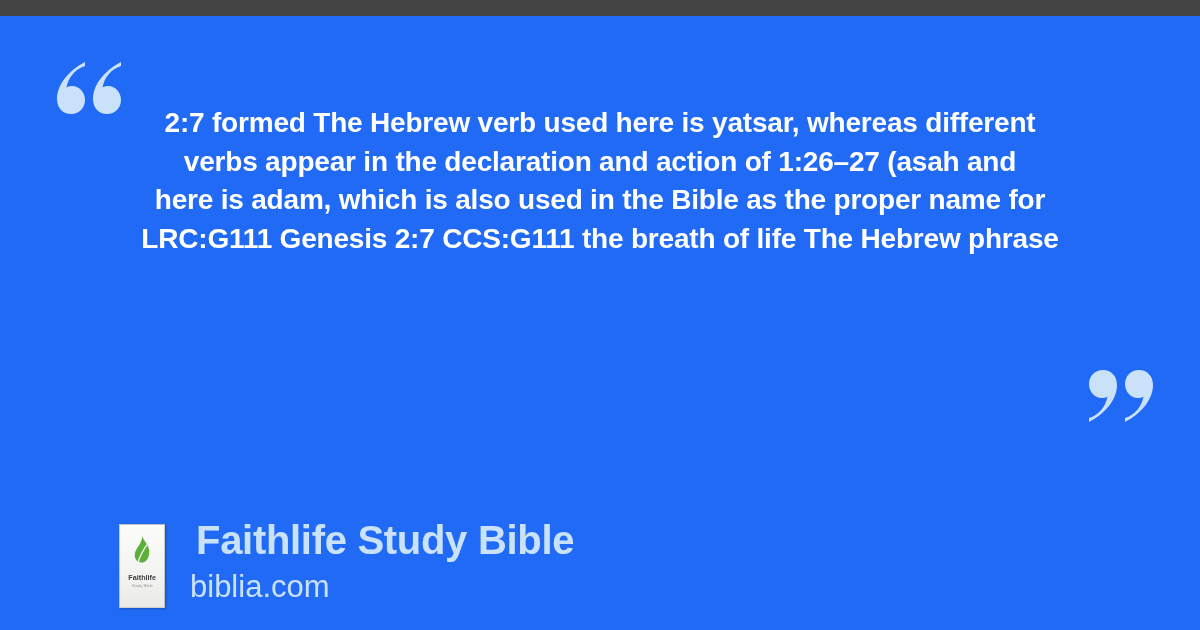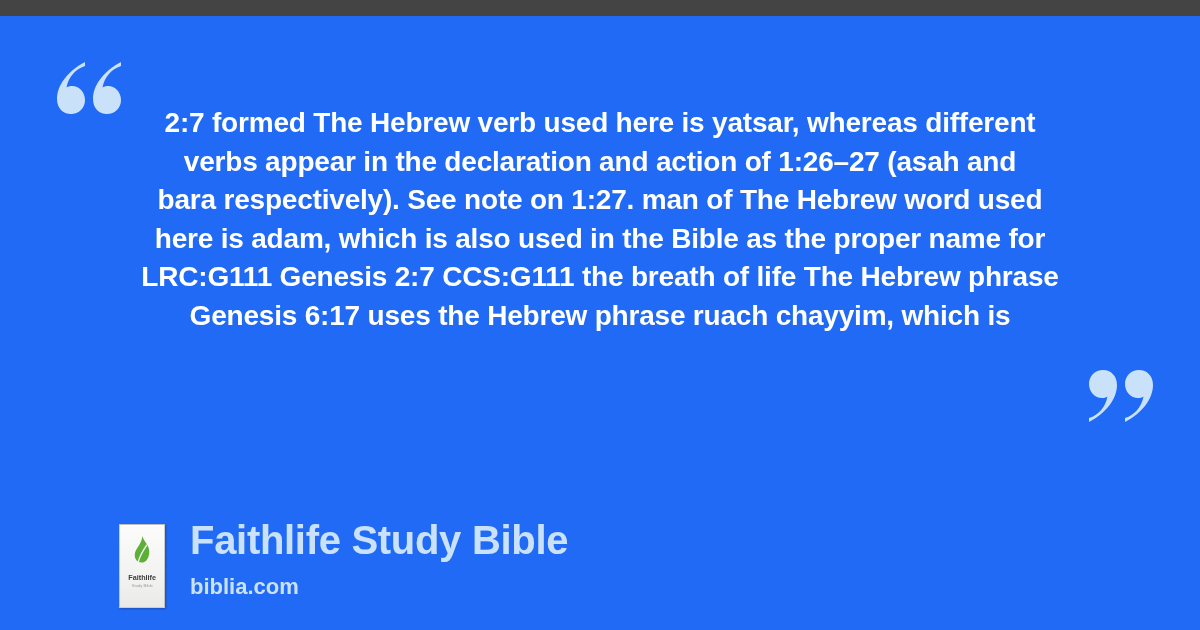--- a/index.html
+++ b/index.html
@@ -48,52 +48,50 @@
     transform:scale(0.72);transform-origin:center top;
     white-space:nowrap;
   }
   .logo-sub{
     font-size:10px;color:#9b9b98;
     transform:scale(0.42);transform-origin:center top;
     margin-top:-2px;
     white-space:nowrap;
   }
   .footer-title{
-    position:absolute;left:190px;top:501px;
+    position:absolute;left:196px;top:501px;
     font-size:40px;line-height:46px;font-weight:700;
     color:var(--accent-light);
     letter-spacing:-0.3px;
     white-space:nowrap;
   }
   .footer-site{
     position:absolute;left:190px;top:555px;
-    font-size:22px;line-height:32px;font-weight:700;
+    font-size:31px;line-height:32px;font-weight:400;
     color:var(--accent-light);
     white-space:nowrap;
   }
 </style>
 </head>
 <body>
 
 <div class="card">
 
   <svg class="quote-open" width="68" height="52" viewBox="0 0 68 52" fill="#c9e2fa" aria-hidden="true">
     <g id="qmarks">
       <path d="M31 0 C14 9 3 23 3 37 C3 46 9 52 17 52 C25 52 31 46 31 38 C31 30 25 24 18 24 C16 24 14 24.5 12.5 25.5 C14.5 15.5 21 7 31 4 Z"></path>
       <path transform="translate(36,0)" d="M31 0 C14 9 3 23 3 37 C3 46 9 52 17 52 C25 52 31 46 31 38 C31 30 25 24 18 24 C16 24 14 24.5 12.5 25.5 C14.5 15.5 21 7 31 4 Z"></path>
     </g>
   </svg>
 
   <div class="quote">
       <div class="quote-line">2:7 formed The Hebrew verb used here is yatsar, whereas different</div>
       <div class="quote-line">verbs appear in the declaration and action of 1:26–27 (asah and</div>
-      <div class="quote-line">bara respectively). See note on 1:27. man of The Hebrew word used</div>
       <div class="quote-line">here is adam, which is also used in the Bible as the proper name for</div>
       <div class="quote-line">LRC:G111 Genesis 2:7 CCS:G111 the breath of life The Hebrew phrase</div>
-      <div class="quote-line">Genesis 6:17 uses the Hebrew phrase ruach chayyim, which is</div>
     </div>
 
   <svg class="quote-close" width="68" height="52" viewBox="0 0 68 52" fill="#c9e2fa" aria-hidden="true">
     <path d="M31 0 C14 9 3 23 3 37 C3 46 9 52 17 52 C25 52 31 46 31 38 C31 30 25 24 18 24 C16 24 14 24.5 12.5 25.5 C14.5 15.5 21 7 31 4 Z"></path>
     <path transform="translate(36,0)" d="M31 0 C14 9 3 23 3 37 C3 46 9 52 17 52 C25 52 31 46 31 38 C31 30 25 24 18 24 C16 24 14 24.5 12.5 25.5 C14.5 15.5 21 7 31 4 Z"></path>
   </svg>
 
   <div class="logo-card">
     <svg class="flame" width="24" height="29" viewBox="0 0 24 30" aria-hidden="true">
       <path fill="#5cb037" d="M12.5 0 C13.5 5.5 19.5 9 19.5 16 C19.5 23 16.2 27.5 11.6 27.5 C7.3 27.5 4.5 24.2 4.5 20 C4.5 12.5 11 10.5 12.5 0 Z"></path>

